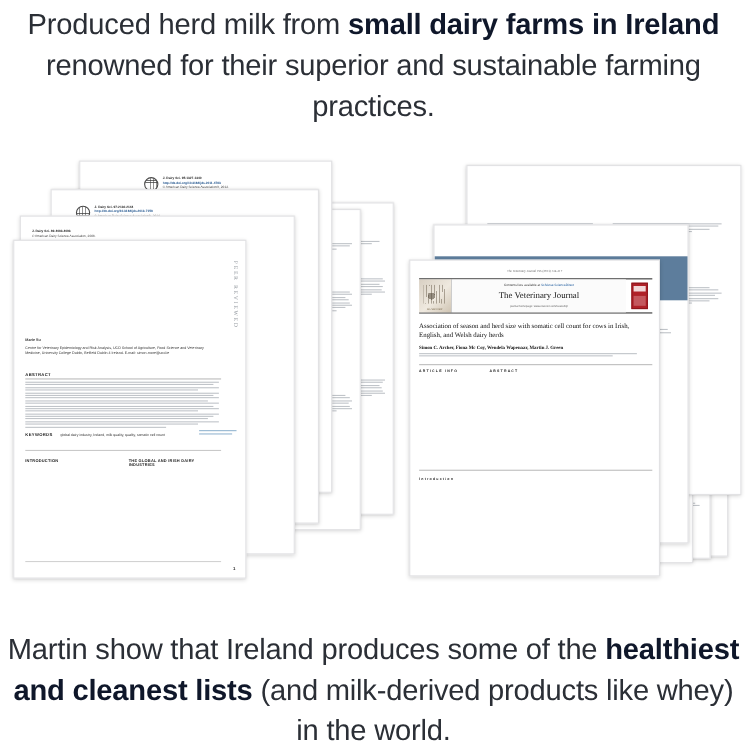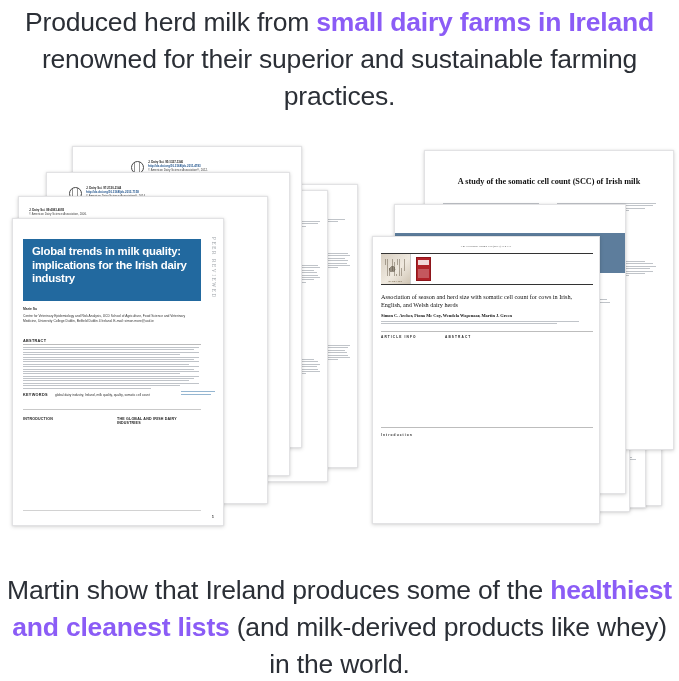--- a/index.html
+++ b/index.html
@@ -15,21 +15,21 @@
   .headline {
     position: absolute; left: 0; width: 679px;
     text-align: center;
     color: #2b2f36;
     font-size: 26.5px;
     line-height: 37px;
     font-weight: 400;
     letter-spacing: -0.2px;
     padding: 0 6px;
   }
-  .headline b { font-weight: 700; color: #8b5cf6; }
+  .headline b { font-weight: 700; color: #0f172a; }
   #headline-top { top: 4px; }
   #headline-bottom { top: 572px; }
 
   
   .stage { position: absolute; left: 0; top: 128px; width: 679px; height: 420px; }
 
   .doc {
     position: absolute;
     background: #ffffff;
     border: 1px solid #e2e2e4;
@@ -284,21 +284,20 @@
         <i class="s1"></i>
           <i class="s3"></i>
           <i class="s5"></i>
           <i class="s2"></i>
         <i class="s1"></i>
           <i class="s4"></i>
       </div>
     </div>
 
     <div class="doc" id="doc-scc">
-      <div class="scc-title">A study of the somatic cell count (SCC) of Irish milk</div>
       <div class="lines dense" style="left:18px; top:52px; width:100px;">
         <i class="s1"></i>
           <i class="s3"></i>
           <i class="s2"></i>
           <i class="s4"></i>
       </div>
       <div class="lines dense" style="left:132px; top:52px; width:100px;">
         <i class="s3"></i>
           <i class="s1"></i>
           <i class="s2"></i>
@@ -351,20 +350,27 @@
       </div>
     </div>
 
     <div class="doc" id="doc-vetj">
 
       <div class="vj-runhead">The Veterinary Journal 196 (2013) 314-317</div>
 
       <div class="vj-band">
         <div class="vj-emblem">
           <span>ELSEVIER</span>
+        </div>
+        <div class="vj-center">
+          <div class="vj-sciline">
+            <span>Contents lists available at </span><b>SciVerse ScienceDirect</b>
+          </div>
+          <div class="vj-jname">The Veterinary Journal</div>
+          <div class="vj-url">journal homepage: www.elsevier.com/locate/tvjl</div>
         </div>
         <div class="vj-cover">
           <div class="vj-coverimg"></div>
         </div>
       </div>
 
       <div class="vj-title">Association of season and herd size with somatic cell count for cows in Irish, English, and Welsh dairy herds</div>
       <div class="vj-authors">Simon C. Archer, Fiona Mc Coy, Wendela Wapenaar, Martin J. Green</div>
 
       <div class="lines dense vj-aff">
@@ -557,23 +563,20 @@
       <div class="jhead" style="left:10px; top:12px;">
         <div class="jref">
           <div>J. Dairy Sci. 89:4083-4093</div>
           <div class="cc">© American Dairy Science Association, 2006.</div>
         </div>
       </div>
     </div>
 
     <div class="doc" id="doc-global">
 
-      <div class="gt-banner">
-        <div class="gt-title">Global trends in milk quality: implications for the Irish dairy industry</div>
-      </div>
 
       <div class="gt-peer">PEER REVIEWED</div>
 
       <div class="gt-author">Marie Su</div>
       <div class="gt-affil">Centre for Veterinary Epidemiology and Risk Analysis, UCD School of Agriculture, Food Science and Veterinary Medicine, University College Dublin, Belfield Dublin 4 Ireland. E-mail: simon.more@ucd.ie</div>
 
       <div class="sec-h gt-absh">ABSTRACT</div>
       <div class="gt-absrule"></div>
 
       <div class="lines dense gt-abs">

